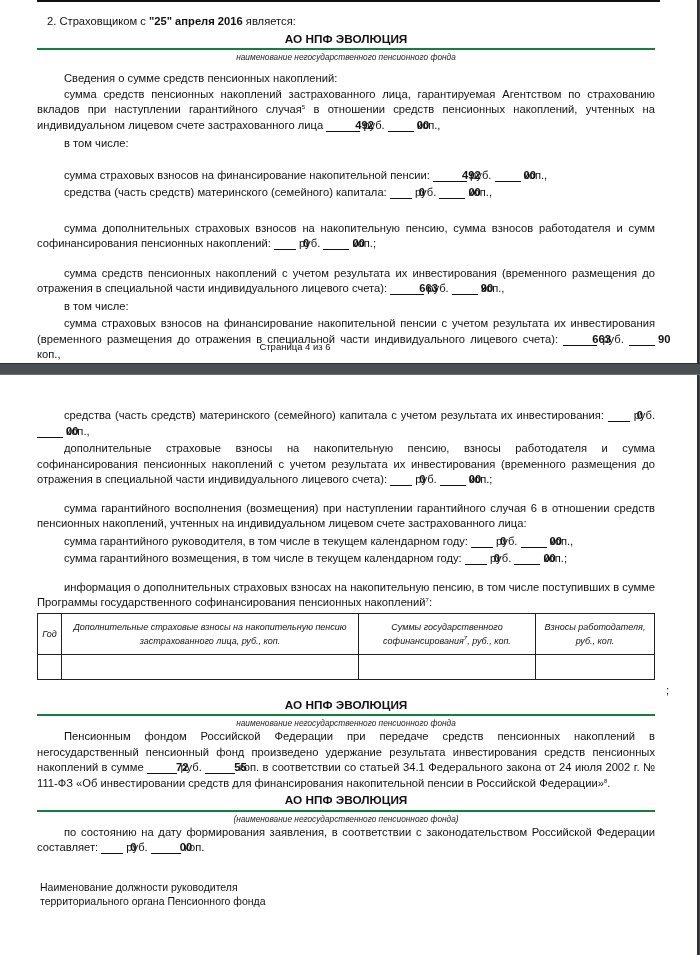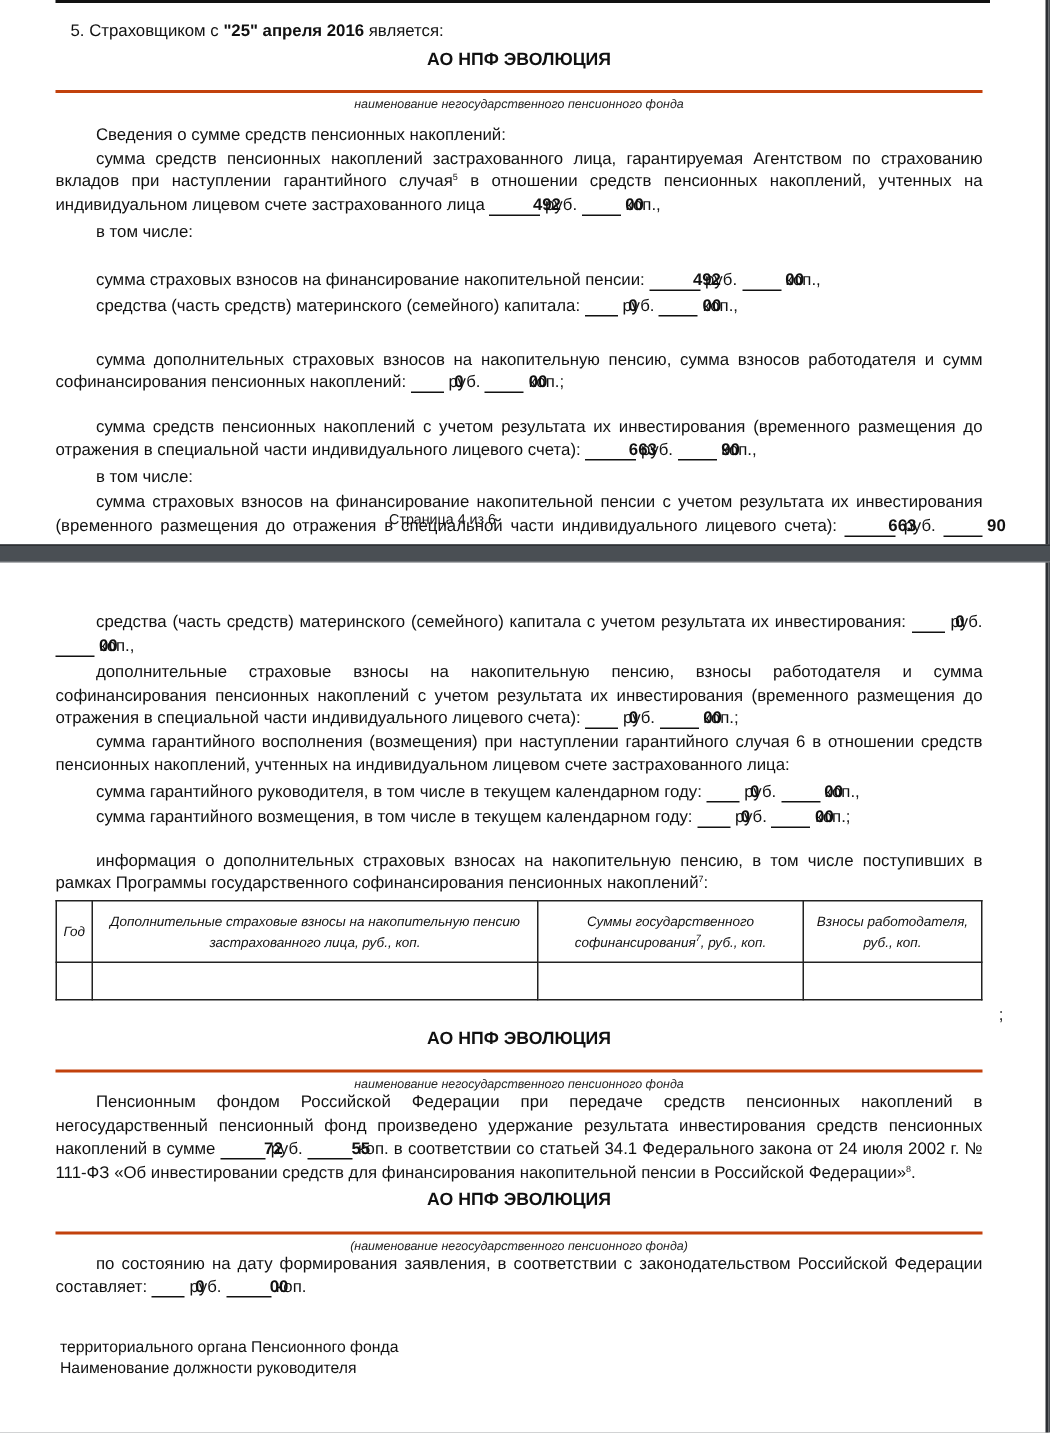--- a/index.html
+++ b/index.html
@@ -29,38 +29,38 @@
   .ind { text-indent: 27px; }
   .line { white-space: nowrap; }
   .u {
     display: inline-block; border-bottom: 1px solid #111; font-weight: bold;
     text-align: center; line-height: 12px; padding: 0 2px;
   }
   .b { font-weight: bold; }
   sup { font-size: 6px; vertical-align: 4px; line-height: 0; }
   .fund {
     text-align: center; font-weight: bold; font-size: 11.8px;
-    border-bottom: 2px solid #c2410c; padding-bottom: 13px; margin-top: 2px;
+    border-bottom: 2px solid #15803d; padding-bottom: 1px; margin-top: 2px;
   }
   .fundcap { text-align: center; font-style: italic; font-size: 8.3px; line-height: 12px; color: #222; margin-top: 1px; }
   .pageno { position: absolute; top: 341px; left: 0; width: 590px; text-align: center; font-size: 9.5px; }
   table { border-collapse: collapse; width: 618px; font-size: 9px; }
   td, th { border: 1.5px solid #222; text-align: center; font-weight: normal; vertical-align: middle; padding: 2px 3px; line-height: 14px; }
   th { height: 36px; }
   td { height: 20px; }
   .semi { text-align: right; padding-right: 4px; line-height: 12px; }
   .sig { font-size: 10.5px; line-height: 14px; margin: 0; }
 </style>
 </head>
 <body>
 
 <div class="page" id="page1">
   <div class="topline"></div>
   <div class="content" style="top:14px;">
-    <p class="p" style="padding-left:10px;"><span>5. Страховщиком с </span><span class="b">"25" апреля 2016</span><span> является:</span></p>
+    <p class="p" style="padding-left:10px;"><span>2. Страховщиком с </span><span class="b">"25" апреля 2016</span><span> является:</span></p>
     <div class="fund">АО НПФ ЭВОЛЮЦИЯ</div>
     <div class="fundcap">наименование негосударственного пенсионного фонда</div>
     <p class="p ind" style="margin-top:8px;">Сведения о сумме средств пенсионных накоплений:</p>
     <p class="p ind">
       <span>сумма средств пенсионных накоплений застрахованного лица, гарантируемая Агентством по страхованию вкладов при наступлении гарантийного случая</span><sup>5</sup><span> в отношении средств пенсионных накоплений, учтенных на индивидуальном лицевом счете застрахованного лица </span>
       <span class="u" style="width:30px;">492</span>
       <span>руб.</span>
       <span class="u" style="width:22px;">00</span>
       <span>коп.,</span>
     </p>
@@ -116,37 +116,37 @@
       <span class="u" style="width:22px;">00</span>
       <span>коп.,</span>
     </p>
     <p class="p ind" style="margin-top:2px;">
       <span>дополнительные страховые взносы на накопительную пенсию, взносы работодателя и сумма софинансирования пенсионных накоплений с учетом результата их инвестирования (временного размещения до отражения в специальной части индивидуального лицевого счета): </span>
       <span class="u" style="width:18px;">0</span>
       <span>руб.</span>
       <span class="u" style="width:22px;">00</span>
       <span>коп.;</span>
     </p>
-    <p class="p ind" style="">сумма гарантийного восполнения (возмещения) при наступлении гарантийного случая 6 в отношении средств пенсионных накоплений, учтенных на индивидуальном лицевом счете застрахованного лица:</p>
+    <p class="p ind" style="margin-top:13px;">сумма гарантийного восполнения (возмещения) при наступлении гарантийного случая 6 в отношении средств пенсионных накоплений, учтенных на индивидуальном лицевом счете застрахованного лица:</p>
     <p class="p ind line" style="margin-top:2px;">
       <span>сумма гарантийного руководителя, в том числе в текущем календарном году: </span>
       <span class="u" style="width:18px;">0</span>
       <span>руб.</span>
       <span class="u" style="width:22px;">00</span>
       <span>коп.,</span>
     </p>
     <p class="p ind line" style="margin-top:2px;">
       <span>сумма гарантийного возмещения, в том числе в текущем календарном году: </span>
       <span class="u" style="width:18px;">0</span>
       <span>руб.</span>
       <span class="u" style="width:22px;">00</span>
       <span>коп.;</span>
     </p>
     <p class="p ind" style="margin-top:13px;">
-      <span>информация о дополнительных страховых взносах на накопительную пенсию, в том числе поступивших в рамках Программы государственного софинансирования пенсионных накоплений</span><sup>7</sup>:
+      <span>информация о дополнительных страховых взносах на накопительную пенсию, в том числе поступивших в сумме Программы государственного софинансирования пенсионных накоплений</span><sup>7</sup>:
     </p>
     <table style="margin-top:2px;font-style:italic;">
       <tbody>
           <tr>
         <th style="width:17px;">Год</th>
         <th style="width:290px;">Дополнительные страховые взносы на накопительную пенсию застрахованного лица, руб., коп.</th>
         <th style="width:170px;"><span>Суммы государственного софинансирования</span><sup>7</sup><span>, руб., коп.</span></th>
         <th>Взносы работодателя, руб., коп.</th>
       </tr>
       <tr>
@@ -169,18 +169,18 @@
     <div class="fund">АО НПФ ЭВОЛЮЦИЯ</div>
     <div class="fundcap">(наименование негосударственного пенсионного фонда)</div>
     <p class="p ind">
       <span>по состоянию на дату формирования заявления, в соответствии с законодательством Российской Федерации составляет: </span>
       <span class="u" style="width:18px;">0</span>
       <span>руб.</span>
       <span class="u" style="width:26px;">00</span>
       <span>коп</span>.
     </p>
     <div style="margin-top:24px;padding-left:3px;">
+      <p class="sig">Наименование должности руководителя</p>
       <p class="sig">территориального органа Пенсионного фонда</p>
-      <p class="sig">Наименование должности руководителя</p>
 
     </div>
   </div>
 </div>
 
 </body></html>

